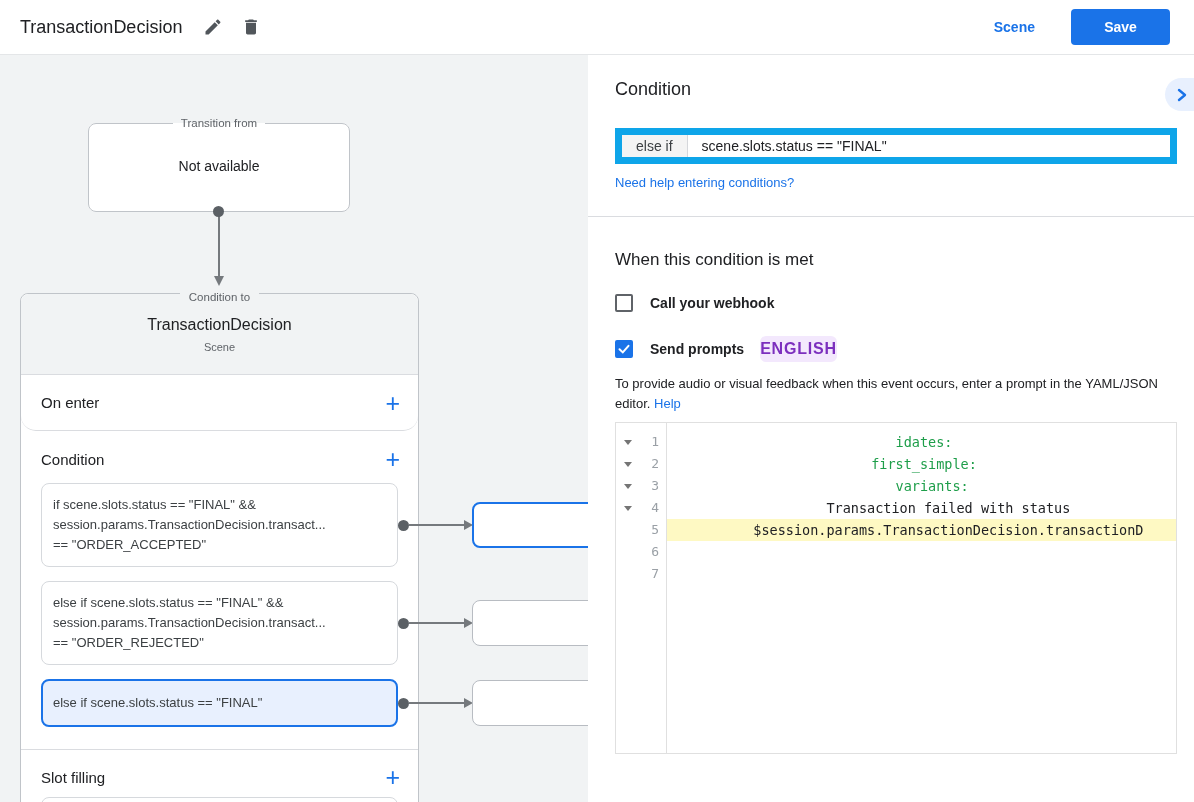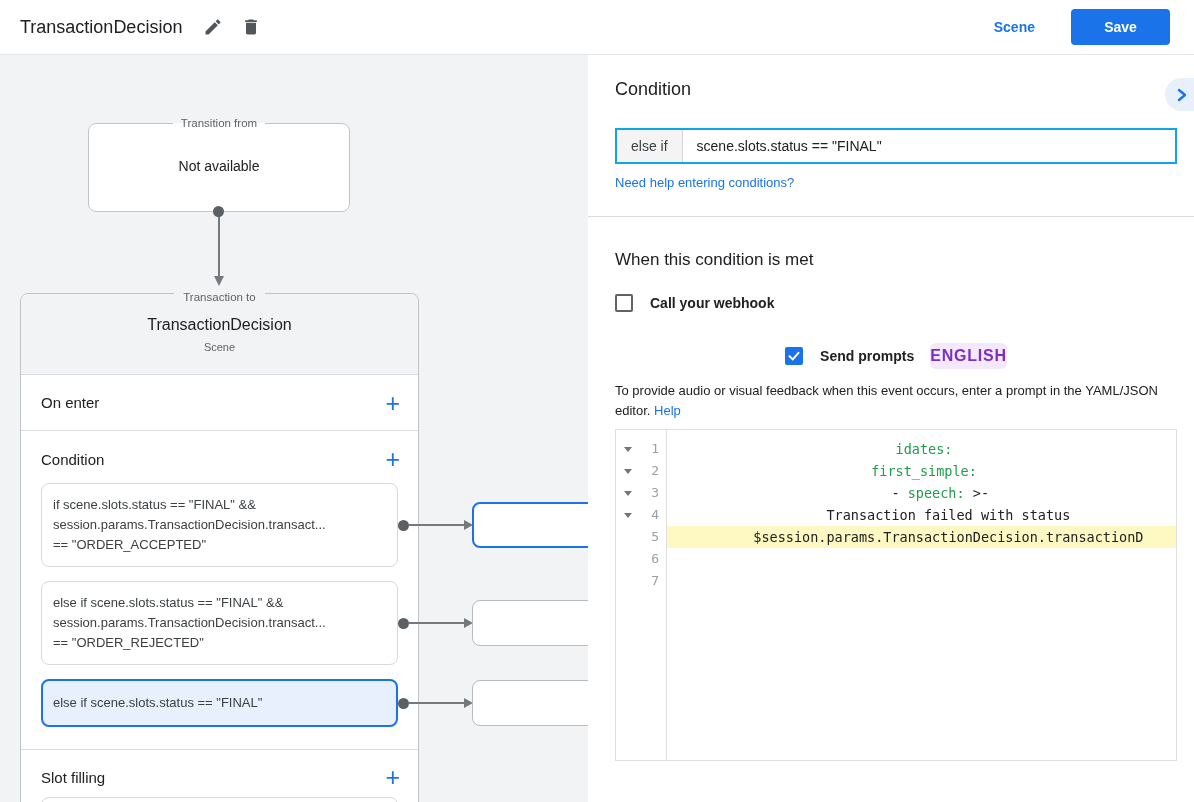--- a/index.html
+++ b/index.html
@@ -39,21 +39,21 @@
 
   
   .scene-card { position:absolute; left:20px; top:238px; width:399px; height:564px;
     background:#fff; border:1px solid #c0c4c9; border-radius:8px 8px 0 0; }
   .scene-legend { position:absolute; top:-7px; left:0; right:0; text-align:center; }
   .scene-legend span { background:#f1f3f4; padding:0 9px; font-size:11.5px; color:#5f6368; }
   .card-header { height:81px; background:#f1f3f4; border-bottom:1px solid #dadce0; border-radius:8px 8px 0 0;
     display:flex; flex-direction:column; align-items:center; justify-content:center; }
   .card-title { font-size:16px; color:#202124; }
   .card-subtitle { font-size:11px; color:#5f6368; margin-top:7px; }
-  .section-row { display:flex; align-items:center; justify-content:space-between; padding:0 18px 0 20px; }
+  .section-row { display:flex; align-items:center; justify-content:space-between; padding:0 18px 0 20px;border-radius:15px; }
   .on-enter-row { height:56px; border-bottom:1px solid #dadce0; }
   .section-label { font-size:15px; color:#202124; }
   .plus-btn { background:none; border:none; color:#1a73e8; font-size:25px; font-weight:300;
     line-height:20px; cursor:pointer; font-family:inherit; }
   .condition-section { border-bottom:1px solid #dadce0; padding-bottom:22px; }
   .condition-label-row { padding-top:18px; }
   .cond-box { margin:14px 20px 0; border:1px solid #d6d9dd; border-radius:8px; background:#fff;
     padding:11px 11px; font-size:13px; line-height:20px; color:#3c4043; white-space:pre-line; cursor:pointer; }
   .cond-box.selected { background:#e8f0fe; border:2px solid #1a73e8; padding:12px 10px; }
   .slot-row { padding-top:17px;justify-content:space-between; }
@@ -69,32 +69,32 @@
     border:1px solid #b8bcc2; border-radius:8px; z-index:1; cursor:pointer; }
   .dest-node.selected { border:2px solid #1a73e8; }
 
   
   .panel { position:absolute; top:0; left:588px; right:0; bottom:0; background:#fff; z-index:5;
     padding:0 17px 0 27px; }
   .panel-heading { margin-top:24px; font-size:18px; color:#202124; font-weight:400; }
   .collapse-btn { position:absolute; right:0; top:23px; width:29px; height:33px; background:#e8f0fe;
     border:none; border-radius:17px 0 0 17px; cursor:pointer; display:flex; align-items:center;
     justify-content:center; padding-left:4px; }
-  .cond-input-group { margin-top:28px; display:flex; height:36px; border:2px solid #0ea5e9; background:#fff; }
+  .cond-input-group { margin-top:28px; display:flex; height:36px; border:7px solid #0ea5e9; background:#fff; }
   .cond-prefix { background:#f4f4f4; border-right:1px solid #d5d7db; display:flex; align-items:center;
     padding:0 14px; font-size:14px; color:#3c4043; }
   .cond-input { flex:1; border:none; outline:none; font-size:14px; color:#202124; padding:0 14px;
     font-family:inherit; background:#fff; }
   .help-link { display:inline-block; margin-top:11px; font-size:13px; color:#1a73e8;
     text-decoration:none; cursor:pointer; }
   .panel-divider { margin:25px -17px 0 -27px; height:1px; background:#dadce0; }
   .when-heading { margin-top:33px; font-size:17px; font-weight:400; color:#202124; }
   .check-row { display:flex; align-items:center; }
   .webhook-row { margin-top:24px; }
-  .prompts-row { margin-top:31px;justify-content:center; }
+  .prompts-row { margin-top:24px; }
   .checkbox { width:18px; height:18px; border-radius:2px; flex:none; cursor:pointer; }
   .checkbox.unchecked { border:2px solid #5f6368; background:#fff; }
   .checkbox.checked { background:#1a73e8; border:2px solid #1a73e8; display:flex; align-items:center;
     justify-content:center; }
   .check-label { margin-left:17px; font-size:14px; font-weight:700; color:#202124; }
   .lang-badge { margin-left:16px; background:#f3e8fd; color:#7c2fbe; font-size:16px; font-weight:700;
     letter-spacing:0.8px; padding:4px 0; border-radius:6px; }
   .hint-text { margin-top:12px; font-size:13px; line-height:1.55; color:#202124; max-width:566px; }
   .hint-link { color:#1a73e8; text-decoration:none; cursor:pointer; }
   .tabs { margin-top:14px; display:flex; }
@@ -148,21 +148,21 @@
 
     <fieldset class="tfrom">
       <legend>Transition from</legend>
       <div class="tfrom-value">Not available</div>
     </fieldset>
     <div class="dot dot-from"></div>
     <div class="varrow"></div>
 
     <div class="scene-card">
       <div class="scene-legend">
-        <span>Transaction to</span>
+        <span>Condition to</span>
       </div>
       <div class="card-header">
         <div class="card-title">TransactionDecision</div>
         <div class="card-subtitle">Scene</div>
       </div>
 
       <div class="section-row on-enter-row">
         <span class="section-label">On enter</span>
         <button class="plus-btn">+</button>
       </div>
@@ -261,20 +261,20 @@
           <div class="num-cell">2</div>
           <div class="num-cell">3</div>
           <div class="num-cell">4</div>
           <div class="num-cell">5</div>
           <div class="num-cell">6</div>
           <div class="num-cell">7</div>
         </div>
       <div class="ed-col code-col" id="code-col">
           <div class="code-line"><span class="seg-key">idates:</span></div>
           <div class="code-line"><span class="seg-key">first_simple:</span></div>
-          <div class="code-line"><span class="seg-plain">    - </span><span class="seg-key">speech:</span><span class="seg-plain"> &gt;-</span></div>
+          <div class="code-line"><span class="seg-plain">  </span><span class="seg-key">variants:</span></div>
           <div class="code-line"><span class="seg-plain">      Transaction failed with status</span></div>
           <div class="code-line highlight"><span class="seg-plain">      $session.params.TransactionDecision.transactionD</span></div>
           <div class="code-line"></div>
         </div>
     </div>
   </div>
 </div>
 
 </body></html>

